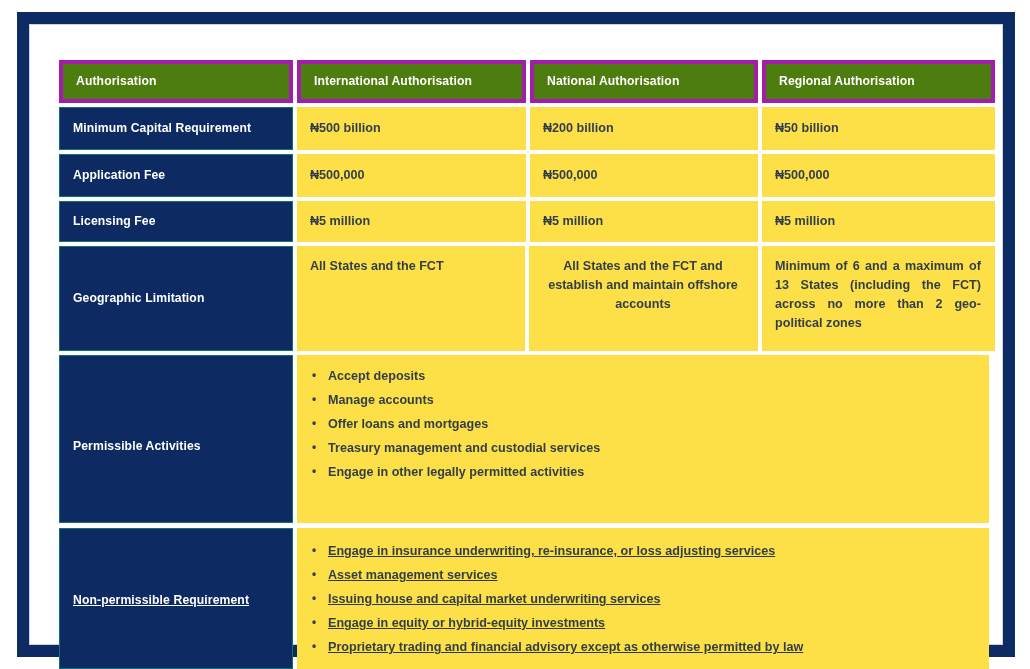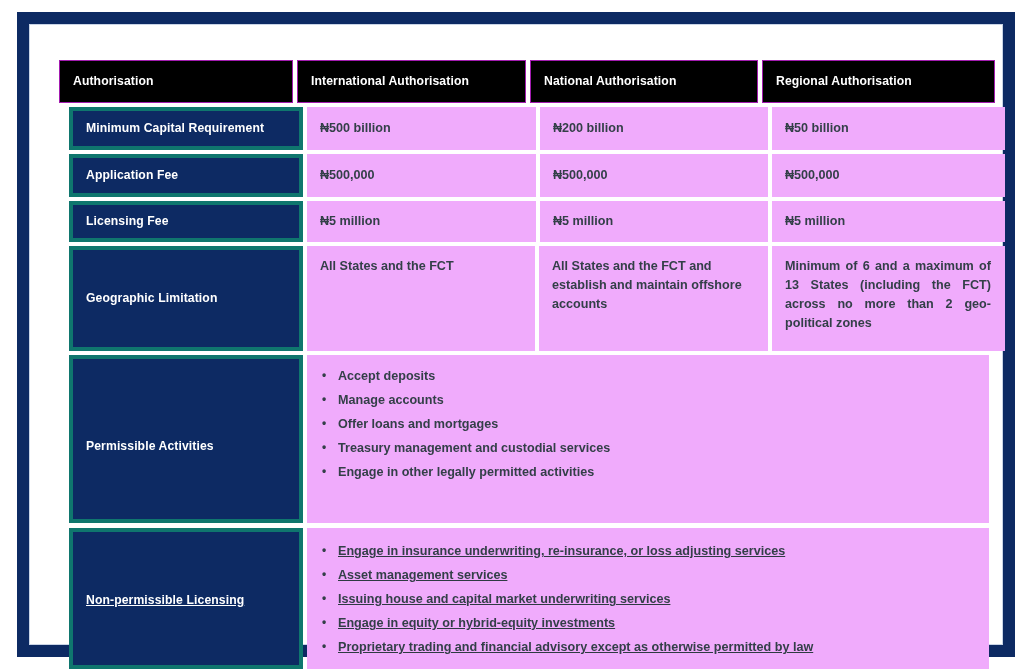--- a/index.html
+++ b/index.html
@@ -55,60 +55,59 @@
   .row.gap-before {
     margin-top: 4px;
   }
 
   .cell {
     box-sizing: border-box;
     padding: 11px 14px 11px 13px;
     font-size: 12.6px;
     line-height: 1.52;
     color: #2e3a43;
-    background: #f0abfc;
+    background: #fde047;
     overflow: hidden;
   }
 
   .cell.label {
     background: #0d2a63;
     color: #ffffff;
     font-weight: bold;
     font-size: 12.2px;
     letter-spacing: 0.1px;
     display: flex;
     align-items: center;
-    border: 4px solid #0f766e;
-    margin-left: 10px;
+    border: 1px solid #0f766e;
   }
 
   .cell.head {
-    background: #000000;
+    background: #4d7c0f;
     color: #ffffff;
     font-weight: bold;
     font-size: 12.2px;
     letter-spacing: 0.1px;
     display: flex;
     align-items: center;
-    border: 1px solid #a21caf;
+    border: 4px solid #a21caf;
   }
 
   .cell.value {
     display: flex;
     align-items: flex-start;
     font-weight: bold;
     color: #333f48;
   }
   .cell.value.center {
     align-items: center;
   }
 
   
   .c1 { width: 234px; flex: 0 0 234px; }
-  .c2 { width: 229px; flex: 0 0 229px; }
+  .c2 { width: 229px; flex: 0 0 229px; text-align: center; }
   .c3 { width: 228px; flex: 0 0 228px; }
   .c4 { width: 233px; flex: 0 0 233px; }
 
   .wide {
     flex: 1 1 auto;
   }
 
   
   .h-head   { height: 43px; }
   .h-std    { height: 43px; }
@@ -204,21 +203,21 @@
           <li>Accept deposits</li>
           <li>Manage accounts</li>
           <li>Offer loans and mortgages</li>
           <li>Treasury management and custodial services</li>
           <li>Engage in other legally permitted activities</li>
         </ul>
       </div>
     </div>
 
     <div class="row section">
-      <div class="cell label label-non c1 h-nonperm">Non-permissible Licensing</div>
+      <div class="cell label label-non c1 h-nonperm">Non-permissible Requirement</div>
       <div class="cell wide h-nonperm bullet-pad-non">
         <ul class="bullets">
           <li>Engage in insurance underwriting, re-insurance, or loss adjusting services</li>
           <li>Asset management services</li>
           <li>Issuing house and capital market underwriting services</li>
           <li>Engage in equity or hybrid-equity investments</li>
           <li>Proprietary trading and financial advisory except as otherwise permitted by law</li>
         </ul>
       </div>
     </div>

